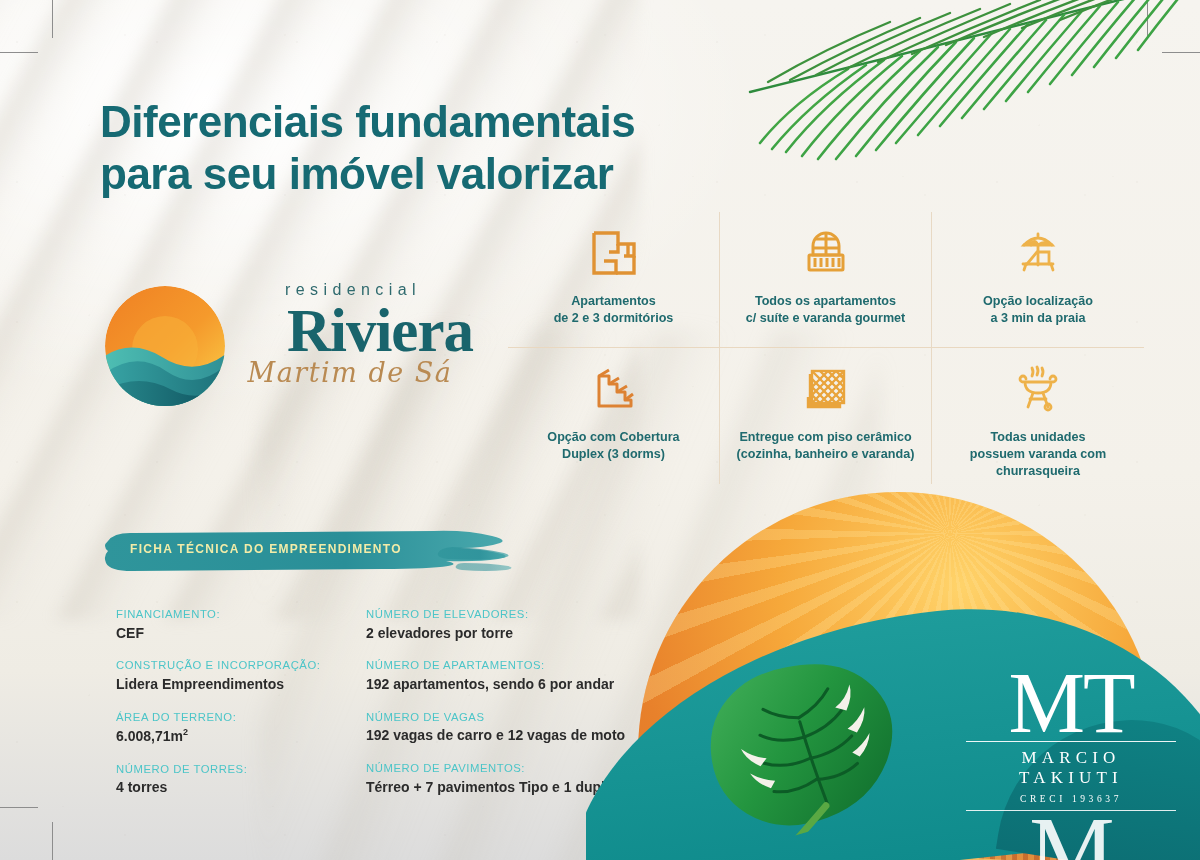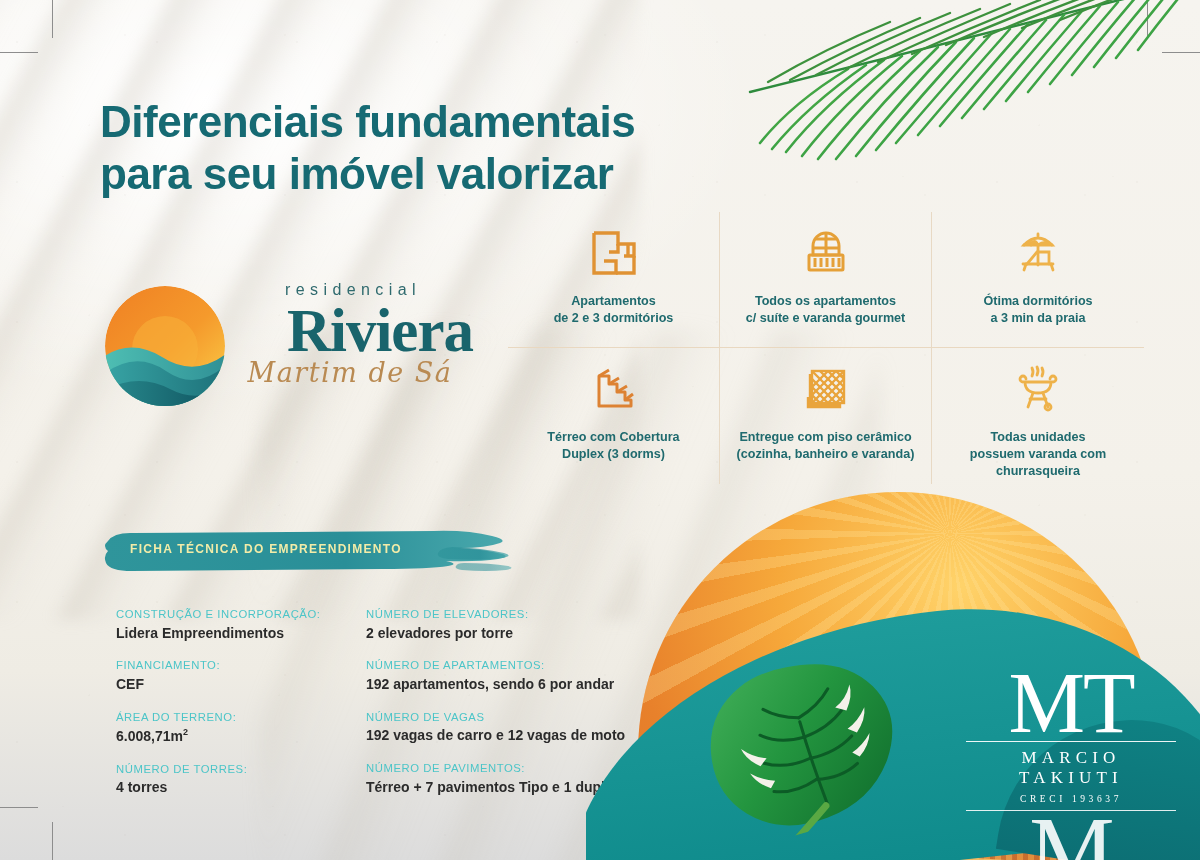--- a/index.html
+++ b/index.html
@@ -280,32 +280,32 @@
       <svg class="feat-icon" viewBox="0 0 54 54" fill="none" stroke="#eeb24a" stroke-width="2.8" stroke-linecap="round">
         <path d="M13 19 q14 -14 28 0 Z"></path>
         <path d="M27 8 v2 M27 19 v20"></path>
         <path d="M13 19 q7 -5 14 0 q7 -5 14 0"></path>
         <path d="M20 19 q3.5 -7 7 0"></path>
         <path d="M16 38 l10 -12 l12 0 l0 12"></path>
         <path d="M12 38 h30"></path>
         <path d="M15 38 l-2 6 M40 38 l2 6"></path>
       </svg>
       <div class="feat-label">
-        <div>Ótima dormitórios</div>
+        <div>Opção localização</div>
         <div>a 3 min da praia</div>
       </div>
     </div>
 
     <div class="feat c1">
       <svg class="feat-icon" viewBox="0 0 54 54" fill="none" stroke="#dd8233" stroke-width="3" stroke-linejoin="round">
         <path d="M12 44 V14 h10 v8 h8 v8 h8 v8 h6 v6 Z"></path>
         <path d="M12 14 L22 8 M22 22 L32 16 M30 30 L40 24 M38 38 L46 32"></path>
       </svg>
       <div class="feat-label">
-        <div>Térreo com Cobertura</div>
+        <div>Opção com Cobertura</div>
         <div>Duplex (3 dorms)</div>
       </div>
     </div>
 
     <div class="feat c2">
       <svg class="feat-icon" viewBox="0 0 54 54" fill="none" stroke="#e9a43c" stroke-width="2.4">
         <path d="M9 40 v5 h32 v-5 M9 35 v5 M45 14 h-4"></path>
         <rect x="13" y="9" width="32" height="32"></rect>
         <path d="M13 9 L45 41 M21 9 L45 33 M29 9 L45 25 M37 9 L45 17 M13 17 L37 41 M13 25 L29 41 M13 33 L21 41"></path>
         <path d="M29 9 L13 25 M37 9 L13 33 M45 9 L13 41 M45 17 L21 41 M45 25 L29 41 M45 33 L37 41"></path>
@@ -347,26 +347,26 @@
       <path fill="url(#brushG)" d="M8 16 q6 -9 26 -8 l300 -2 q34 -1 58 5 q16 4 8 7 q-14 5 -40 5 q28 2 42 6 q9 3 -4 5 q-20 3 -52 2 q14 3 2 5 q-18 3 -66 3 l-250 2 q-22 0 -26 -8 q-3 -7 2 -12 q-6 -5 0 -10 Z"></path>
       <path fill="url(#brushG)" opacity=".75" d="M352 22 q30 1 52 6 q10 3 -2 5 q-22 3 -54 1 q-12 -1 -10 -6 q2 -5 14 -6 Z"></path>
       <path fill="url(#brushG)" opacity=".55" d="M364 38 q26 0 44 3 q8 2 -2 4 q-20 2 -44 0 q-8 -1 -6 -4 q1 -3 8 -3 Z"></path>
     </svg>
     <div class="banner-text">FICHA TÉCNICA DO EMPREENDIMENTO</div>
   </div>
 
   <div class="specs">
     <div class="spec-col">
       <div class="spec-item">
+        <div class="spec-label">FINANCIAMENTO:</div>
+        <div class="spec-value">CEF</div>
+      </div>
+      <div class="spec-item">
         <div class="spec-label">CONSTRUÇÃO E INCORPORAÇÃO:</div>
         <div class="spec-value">Lidera Empreendimentos</div>
-      </div>
-      <div class="spec-item">
-        <div class="spec-label">FINANCIAMENTO:</div>
-        <div class="spec-value">CEF</div>
       </div>
       <div class="spec-item">
         <div class="spec-label">ÁREA DO TERRENO:</div>
         <div class="spec-value"><span>6.008,71m</span><sup>2</sup></div>
       </div>
       <div class="spec-item">
         <div class="spec-label">NÚMERO DE TORRES:</div>
         <div class="spec-value">4 torres</div>
       </div>
     </div>

